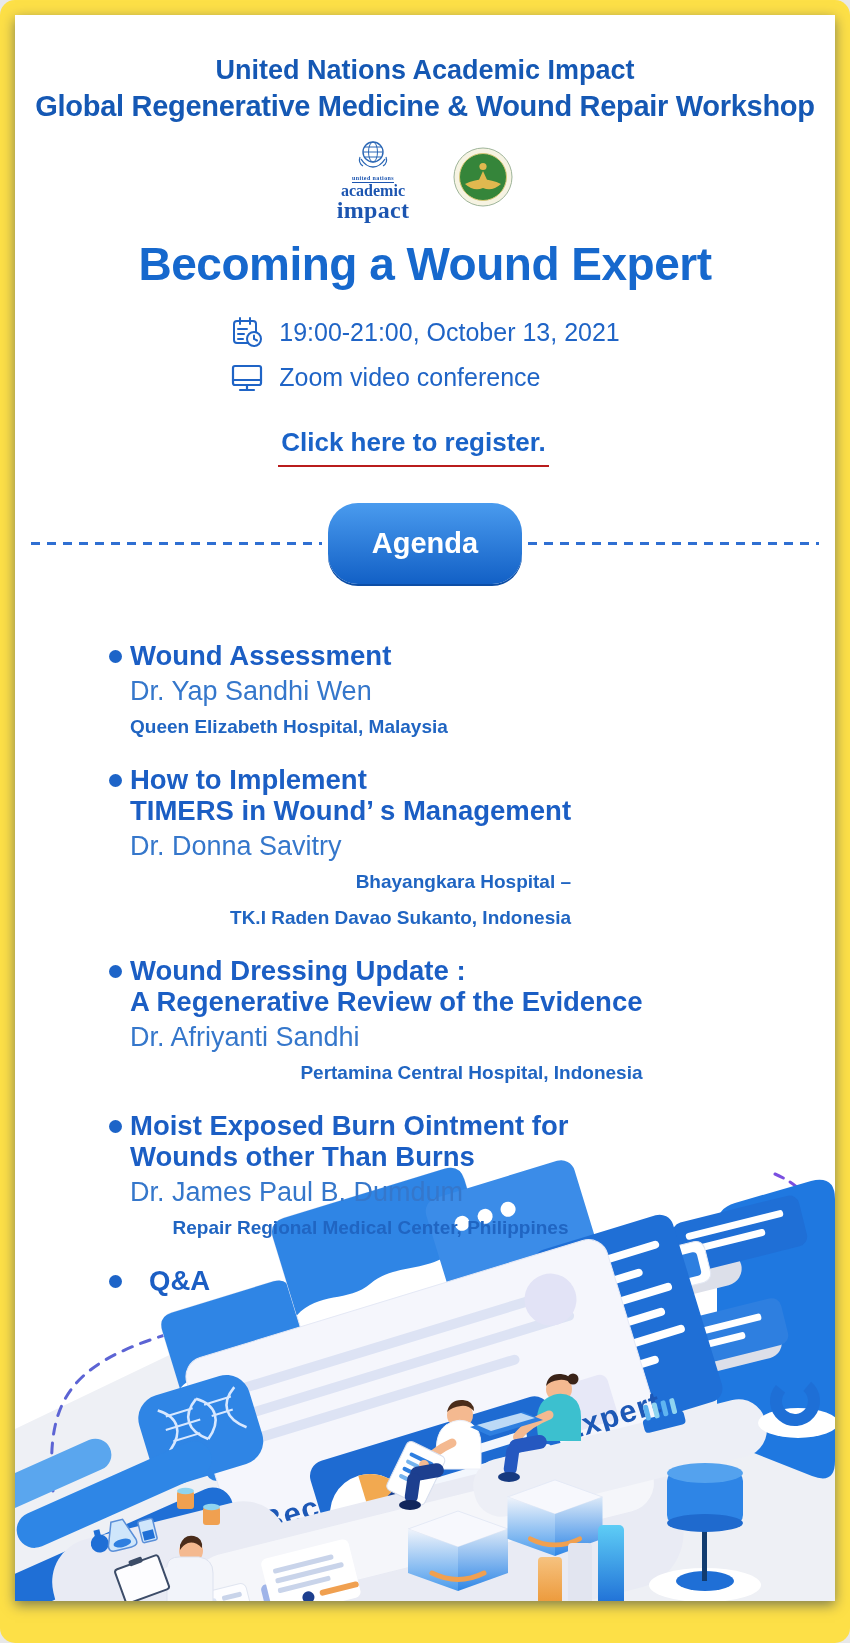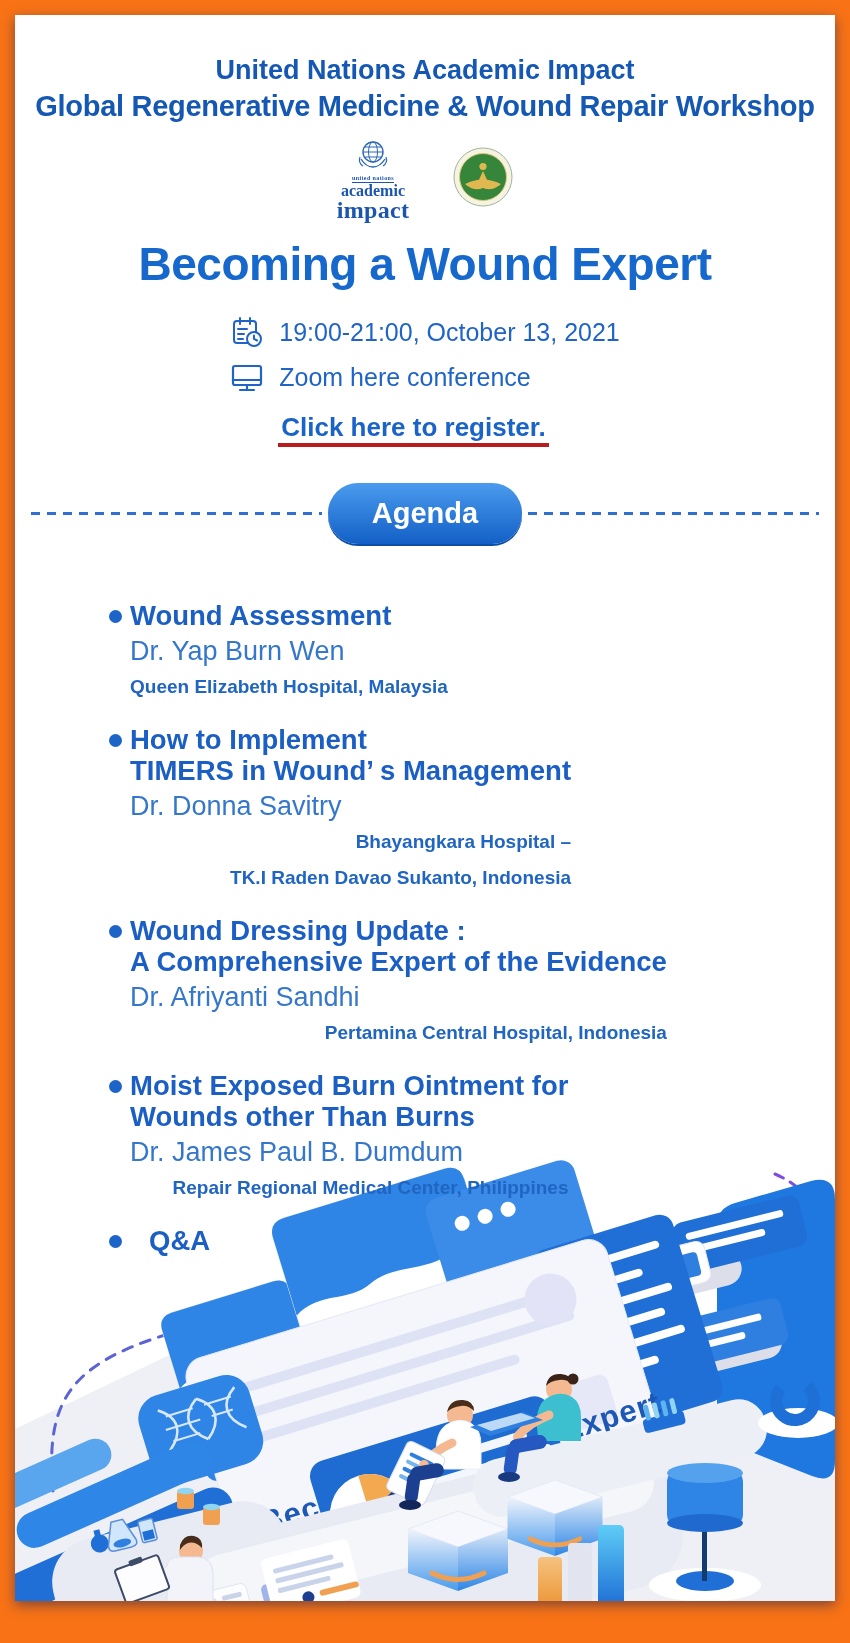--- a/index.html
+++ b/index.html
@@ -1,18 +1,18 @@
 <!DOCTYPE html>
 <html><head>
 <meta charset="utf-8">
 <style>
   html,body{margin:0;padding:0;background:#e8e8e8;}
   .poster{
-    width:850px;height:1643px;position:relative;background:#f97316;
-    font-family:"Liberation Sans",sans-serif;margin:0 auto;overflow:hidden;
+    width:850px;height:1643px;position:relative;background:#fde047;
+    font-family:"Liberation Sans",sans-serif;margin:0 auto;overflow:hidden;border-radius:15px;
   }
   .card{
     position:absolute;left:15px;top:15px;right:15px;bottom:42px;background:#ffffff;
     box-shadow:0 4px 12px rgba(0,25,90,.5);overflow:hidden;
   }
   
   .header{margin-top:40px;text-align:center;color:#1558b4;font-weight:bold;line-height:1.15;}
   .header .h1{font-size:27px;}
   .header .h2{font-size:29px;margin-top:4px;letter-spacing:-.3px;}
   
@@ -20,27 +20,27 @@
   .unai{display:flex;flex-direction:column;align-items:center;color:#1c55b0;line-height:.95;}
   .unai .un-sm{font-size:6px;font-weight:bold;letter-spacing:.4px;border-bottom:1px solid #1c55b0;padding-bottom:1px;margin-top:2px;}
   .unai .un-md{font-size:16px;font-weight:bold;}
   .unai .un-lg{font-size:24px;font-weight:bold;letter-spacing:.3px;}
   
   .main-title{font-size:46px;font-weight:bold;color:#1668cd;text-align:center;margin-top:18px;letter-spacing:-.5px;}
   
   .event{width:fit-content;margin:24px auto 0;display:flex;flex-direction:column;gap:11px;}
   .event-row{display:flex;align-items:center;gap:15px;color:#1f64c6;font-size:25px;}
   .event-row .ic{flex:none;display:flex;}
-  .register{margin:7px 0 0 48px;width:fit-content;font-size:26px;font-weight:600;color:#1a63c8;
-    border-bottom:4px solid #b91c1c;padding:0 3px 0;cursor:pointer;}
+  .register{margin:22px 0 0 48px;width:fit-content;font-size:26px;font-weight:600;color:#1a63c8;
+    border-bottom:2px solid #b91c1c;padding:0 3px 7px;cursor:pointer;}
   
   .divider{display:flex;align-items:center;margin:36px 16px 0;}
   .dash{flex:1;height:3px;background:repeating-linear-gradient(90deg,#2f6fd2 0 9px,transparent 9px 16px);}
   .pill{margin:0 6px;background:linear-gradient(180deg,#4a9bee,#1260c6);color:#fff;font-weight:bold;
-    font-size:29px;padding:14px 44px;border-radius:30px;box-shadow:0 2px 0 #0d4ea6;}
+    font-size:29px;padding:24px 44px;border-radius:30px;box-shadow:0 2px 0 #0d4ea6;}
   
   .agenda-list{margin:56px 30px 0 94px;position:relative;z-index:2;}
   .agenda-item{display:flex;margin-bottom:25px;}
   .agenda-item.last{margin-top:8px;gap:19px;}
   .bullet{width:13px;height:13px;border-radius:50%;background:#1d64c8;margin:10px 8px 0 0;flex:none;}
   .a-title{font-size:27.5px;font-weight:bold;color:#1b5ec4;line-height:1.15;}
   .a-speaker{font-size:27px;color:#3577cb;margin-top:4px;}
   .a-aff{font-size:19px;font-weight:600;color:#2065c2;margin-top:8px;line-height:1.25;text-align:right;}
   .a-aff .aff-line + .aff-line{margin-top:12px;}
   
@@ -105,40 +105,40 @@
       </div>
       <div class="event-row">
         <span class="ic">
           <svg width="34" height="34" viewBox="0 0 34 34" fill="none" stroke="#1f64c6" stroke-width="2.2" stroke-linecap="round">
             <rect x="3" y="6" width="28" height="19" rx="2"></rect>
             <line x1="3" y1="20" x2="31" y2="20"></line>
             <line x1="17" y1="25" x2="17" y2="29"></line>
             <line x1="10" y1="30" x2="24" y2="30"></line>
           </svg>
         </span>
-        <span>Zoom here conference</span>
+        <span>Zoom video conference</span>
       </div>
       <div class="register">Click here to register.</div>
     </div>
 
     <div class="divider">
       <div class="dash"></div>
       <div class="pill">Agenda</div>
       <div class="dash"></div>
     </div>
 
     <div class="agenda-list">
 
       <div class="agenda-item">
         <span class="bullet"></span>
         <div>
           <div class="a-title">
             <div>Wound Assessment</div>
           </div>
-          <div class="a-speaker">Dr. Yap Burn Wen</div>
+          <div class="a-speaker">Dr. Yap Sandhi Wen</div>
           <div class="a-aff">
             <div class="aff-line">Queen Elizabeth Hospital, Malaysia</div>
           </div>
         </div>
       </div>
 
       <div class="agenda-item">
         <span class="bullet"></span>
         <div>
           <div class="a-title">
@@ -151,21 +151,21 @@
             <div class="aff-line">TK.I Raden Davao Sukanto, Indonesia</div>
           </div>
         </div>
       </div>
 
       <div class="agenda-item">
         <span class="bullet"></span>
         <div>
           <div class="a-title">
             <div>Wound Dressing Update :</div>
-            <div>A Comprehensive Expert of the Evidence</div>
+            <div>A Regenerative Review of the Evidence</div>
           </div>
           <div class="a-speaker">Dr. Afriyanti Sandhi</div>
           <div class="a-aff">
             <div class="aff-line">Pertamina Central Hospital, Indonesia</div>
           </div>
         </div>
       </div>
 
       <div class="agenda-item">
         <span class="bullet"></span>

